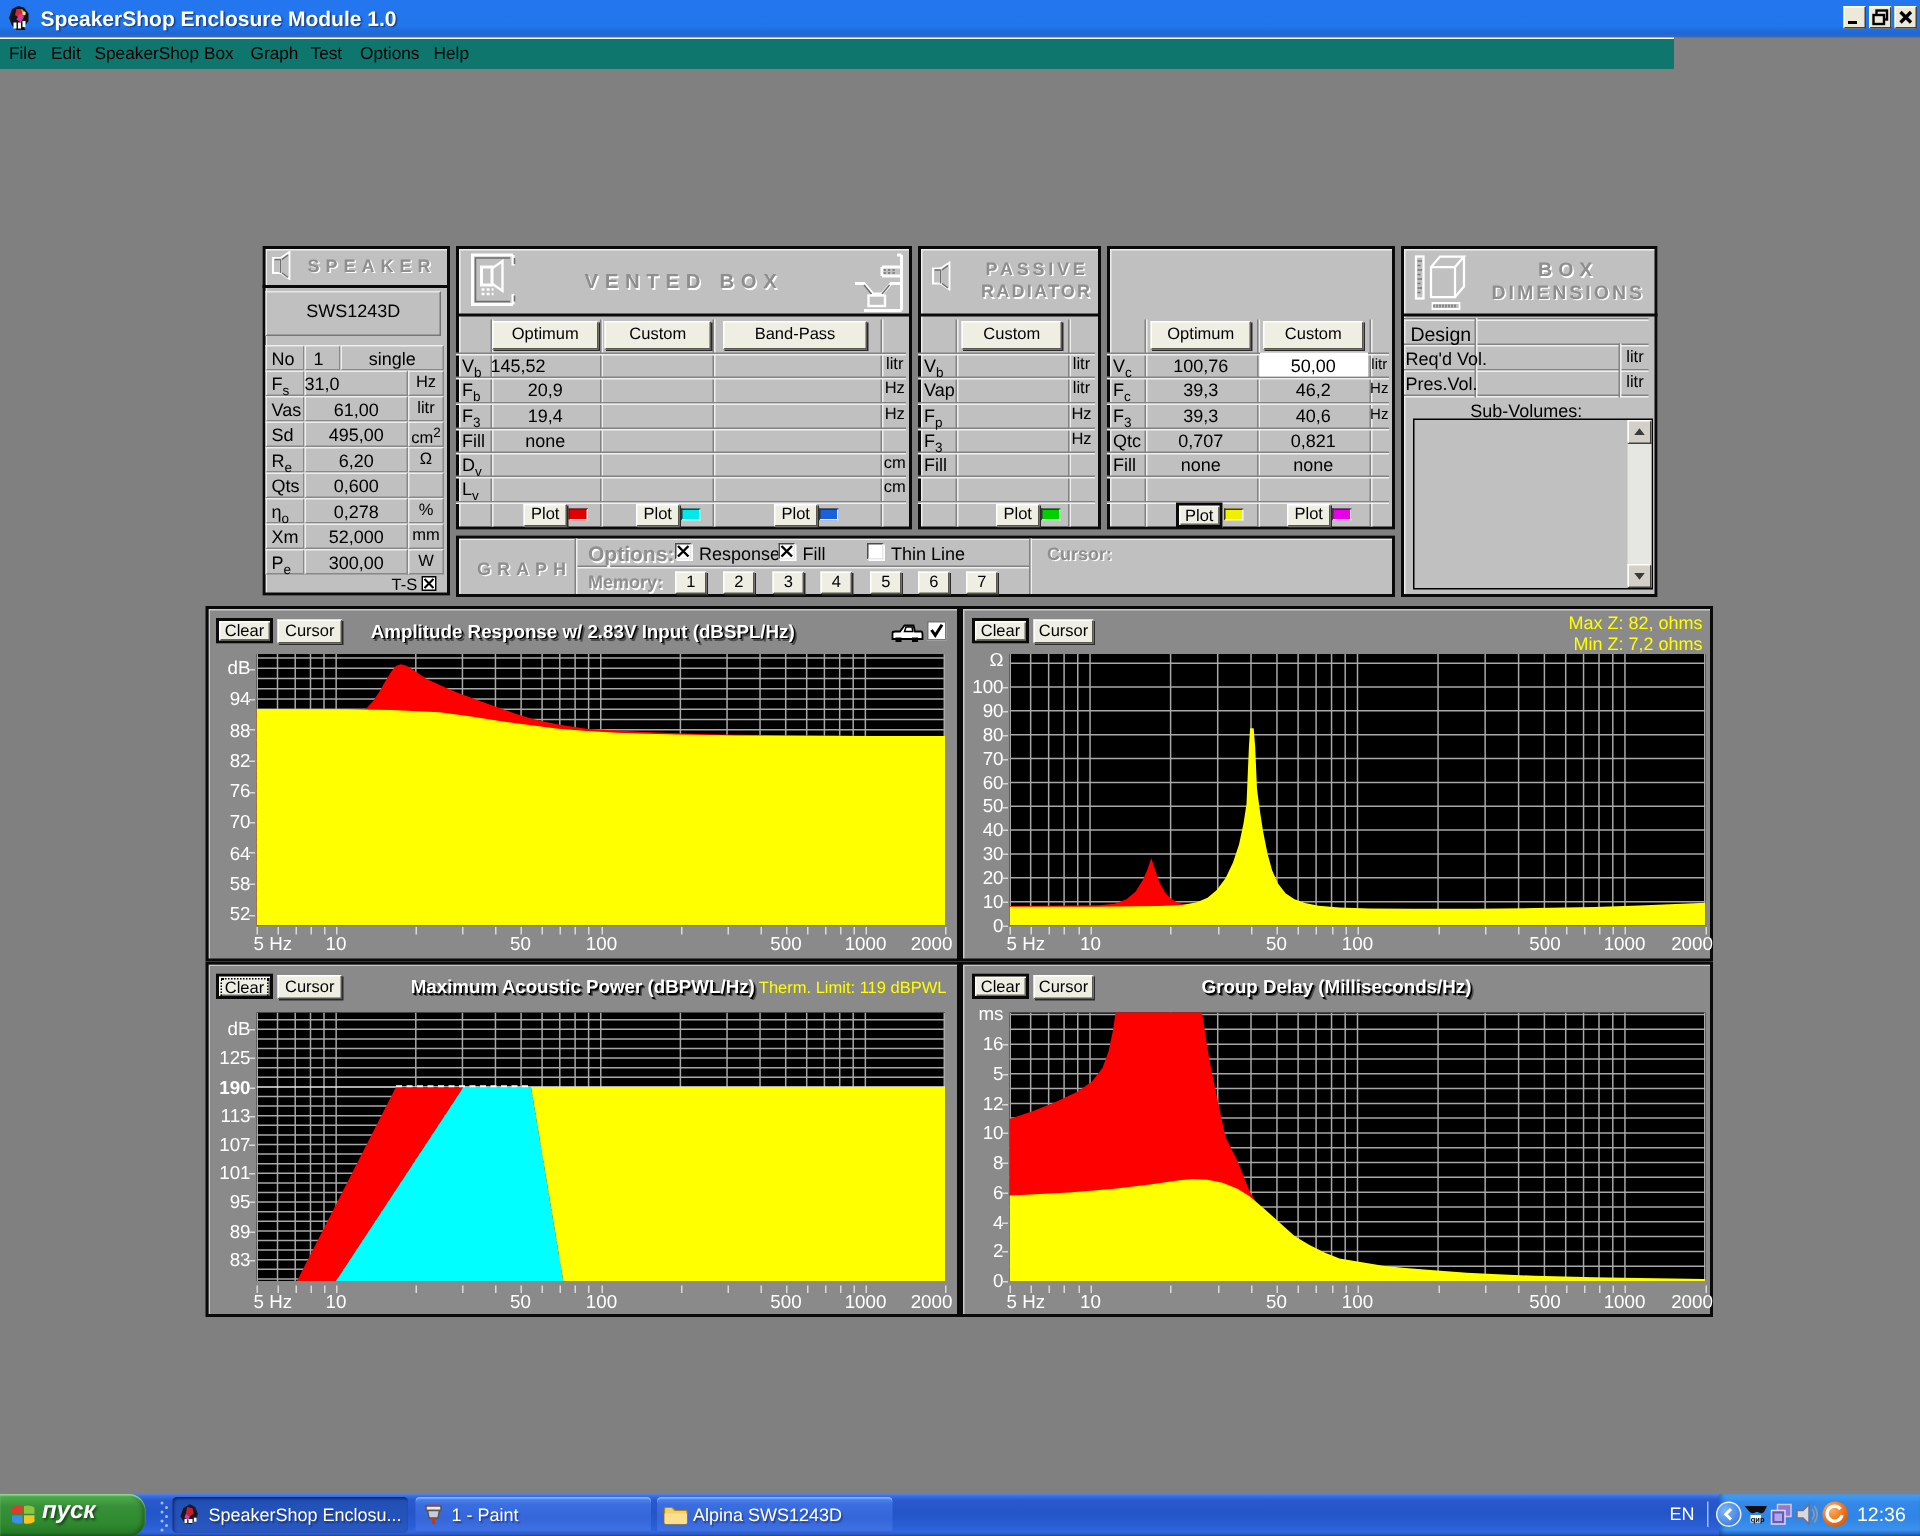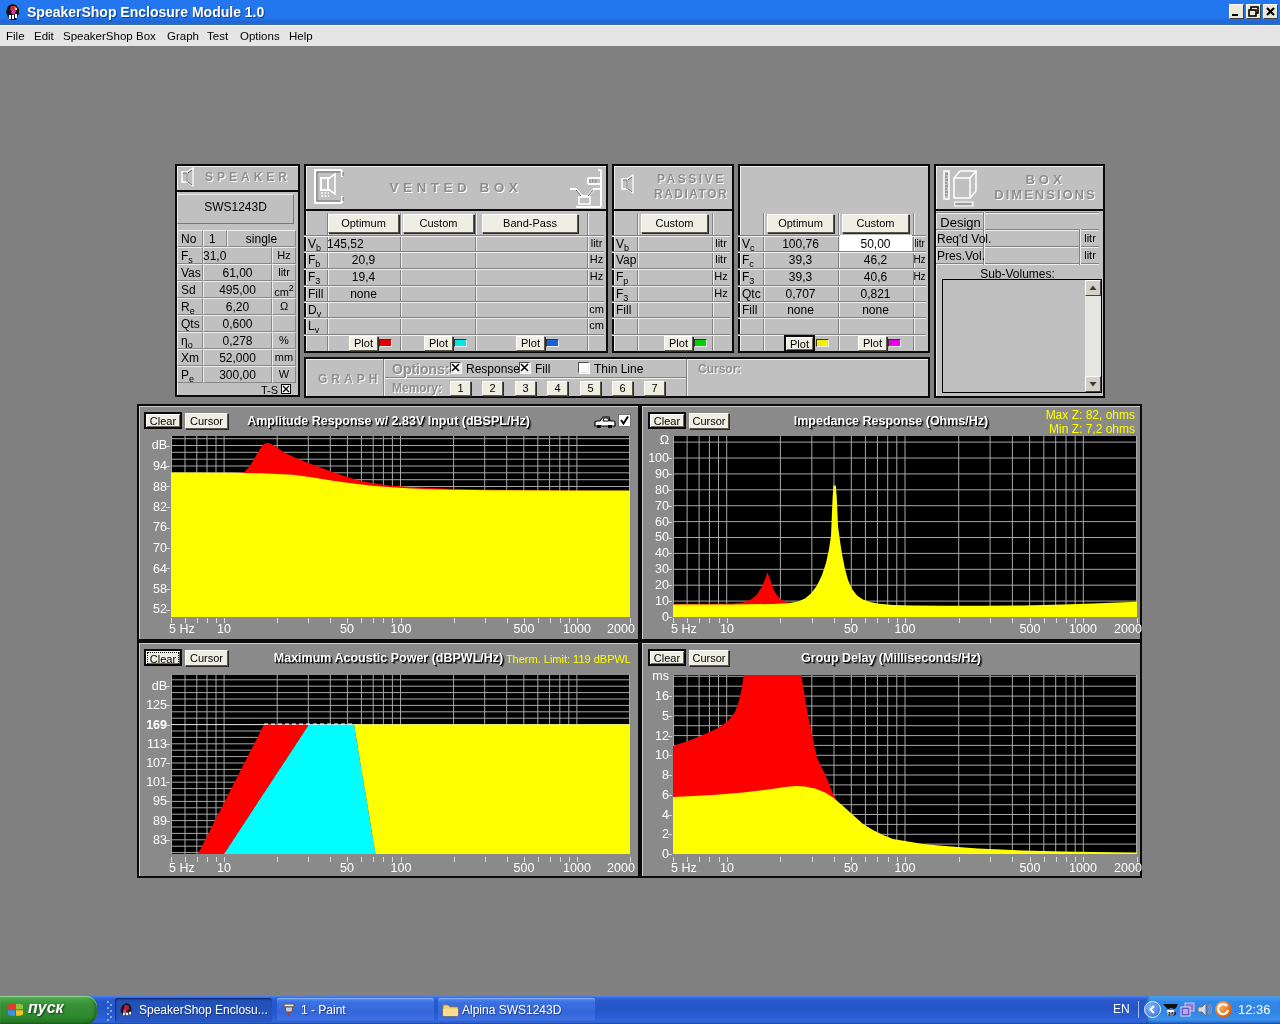--- a/index.html
+++ b/index.html
@@ -49,21 +49,21 @@
         <rect x="4" y="2" width="7" height="6" fill="none" stroke="#000" stroke-width="1.6"></rect>
         <rect x="2" y="5" width="7" height="6" fill="#ece9d8" stroke="#000" stroke-width="1.6"></rect>
       </svg>
     </div>
 <div class="ab" style="left:1263px;top:4px;width:15px;height:15px;background:#ece9d8;border-top:1px solid #fff;border-left:1px solid #fff;border-right:1px solid #404040;border-bottom:1px solid #404040">
       <svg width="13" height="13">
         <path d="M3 3 L10 10 M10 3 L3 10" stroke="#000" stroke-width="2.2"></path>
       </svg>
     </div>
 </div>
-<div class="ab" style="left:0;top:25px;width:1280px;height:21px;background:#e5e5e5;border-top:1px solid #f8fbff">
+<div class="ab" style="left:0;top:25px;width:1116px;height:21px;background:#0f766e;border-top:1px solid #f8fbff">
     <span class="ab" style="left:6px;top:4px;font-size:11.5px;color:#000">File</span>
     <span class="ab" style="left:34px;top:4px;font-size:11.5px;color:#000">Edit</span>
     <span class="ab" style="left:63px;top:4px;font-size:11.5px;color:#000">SpeakerShop</span>
     <span class="ab" style="left:136px;top:4px;font-size:11.5px;color:#000">Box</span>
     <span class="ab" style="left:167px;top:4px;font-size:11.5px;color:#000">Graph</span>
     <span class="ab" style="left:207px;top:4px;font-size:11.5px;color:#000">Test</span>
     <span class="ab" style="left:240px;top:4px;font-size:11.5px;color:#000">Options</span>
     <span class="ab" style="left:289px;top:4px;font-size:11.5px;color:#000">Help</span>
   </div>
 <div class="panel" style="left:175px;top:164px;width:125px;height:233px">
@@ -471,21 +471,20 @@
         <span class="xl" style="left:333px;width:40px;text-align:center">500</span>
         <span class="xl" style="left:386px;width:40px;text-align:center">1000</span>
         <span class="xl" style="left:430px;width:40px;text-align:center">2000</span>
       </div>
     </div>
   </div>
 <div class="gpanel" style="left:640px;top:404px;width:502px;height:237px">
     <div class="in">
       <div class="btnk" style="left:8px;top:8px;width:38px;height:17px;padding-top:1px">Clear</div>
       <div class="btn" style="left:49px;top:9px;width:40px;height:16px;padding-top:1px">Cursor</div>
-      <div class="gtitle">Impedance Response (Ohms/Hz)</div>
       <span class="ylw" style="top:4px;right:7px">Max Z: 82, ohms</span>
       <span class="ylw" style="top:18px;right:7px">Min Z: 7,2 ohms</span>
       <svg width="464" height="181" style="position:absolute;left:33px;top:32px;background:#000">
         <line x1="0.5" y1="0" x2="0.5" y2="181" stroke="#a8a8a8" stroke-width="1"></line>
         <line x1="14.1" y1="0" x2="14.1" y2="181" stroke="#a8a8a8" stroke-width="1"></line>
         <line x1="26.1" y1="0" x2="26.1" y2="181" stroke="#a8a8a8" stroke-width="1"></line>
         <line x1="36.4" y1="0" x2="36.4" y2="181" stroke="#a8a8a8" stroke-width="1"></line>
         <line x1="45.5" y1="0" x2="45.5" y2="181" stroke="#a8a8a8" stroke-width="1"></line>
         <line x1="53.7" y1="0" x2="53.7" y2="181" stroke="#a8a8a8" stroke-width="1"></line>
         <line x1="107.4" y1="0" x2="107.4" y2="181" stroke="#a8a8a8" stroke-width="1"></line>
@@ -642,21 +641,21 @@
         <line x1="0" y1="171.2" x2="459" y2="171.2" stroke="#a8a8a8" stroke-width="1"></line>
         <line x1="0" y1="177.6" x2="459" y2="177.6" stroke="#a8a8a8" stroke-width="1"></line>
         <line x1="0" y1="49.6" x2="459" y2="49.6" stroke="#e8e8e8" stroke-width="1"></line>
         <polygon points="27,179 93,49.6 138,49.6 53,179" fill="#ff0000"></polygon>
         <polygon points="53,179 138,49.6 183,49.6 204.5,179" fill="#00ffff"></polygon>
         <polygon points="183,49.6 459,49.6 459,179 204.5,179" fill="#ffff00"></polygon>
         <line x1="93" y1="49.1" x2="183" y2="49.1" stroke="#ffffff" stroke-width="1.3" stroke-dasharray="4,3"></line>
       </svg>
       <span class="yl" style="top:38px">dB</span>
       <span class="yl" style="top:57px">125</span>
-      <span class="yl" style="top:77px;font-weight:bold">169</span>
+      <span class="yl" style="top:77px;font-weight:bold">190</span>
       <span class="yl" style="top:96px">113</span>
       <span class="yl" style="top:115px">107</span>
       <span class="yl" style="top:134px">101</span>
       <span class="yl" style="top:153px">95</span>
       <span class="yl" style="top:173px">89</span>
       <span class="yl" style="top:192px">83</span>
       <i class="tkh" style="left:29px;top:45px"></i>
       <i class="tkh" style="left:29px;top:64px"></i>
       <i class="tkh" style="left:29px;top:84px"></i>
       <i class="tkh" style="left:29px;top:103px"></i>

